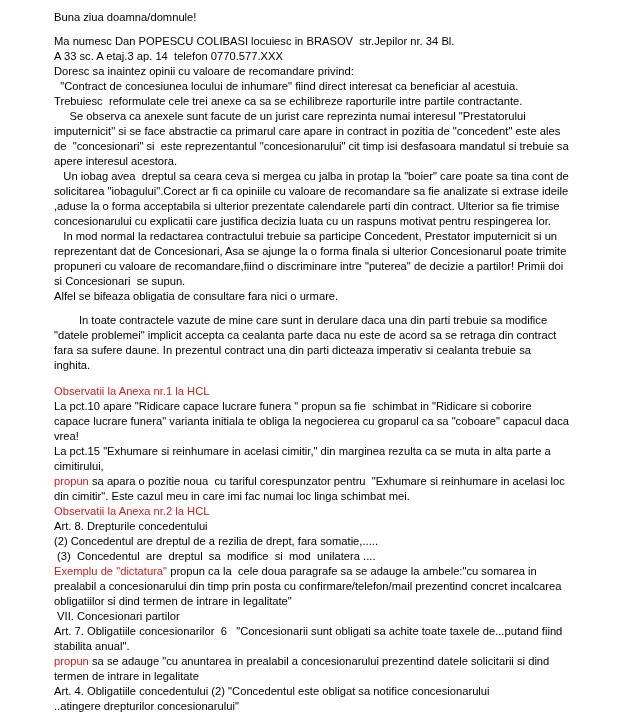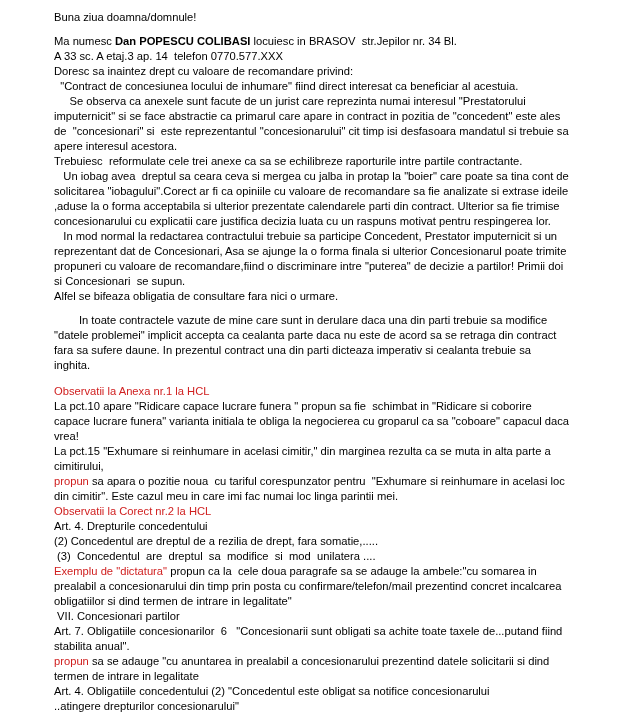--- a/index.html
+++ b/index.html
@@ -25,53 +25,53 @@
     margin: 0;
     padding: 0;
     white-space: pre-wrap;
   }
   .blank {
     height: 9px;
   }
   .gap-med {
     height: 11px;
   }
-  .bold { font-weight: bold; }
+  .bold { font-weight: normal; }
   .red { color: #d02020; }
 </style>
 </head>
 <body>
 
 <div class="page">
 
   <p>Buna ziua doamna/domnule!</p>
   <div class="blank"></div>
 
   <p><span>Ma numesc </span><span class="bold">Dan POPESCU COLIBASI</span><span> locuiesc in BRASOV  str.Jepilor nr. 34 Bl.</span></p>
   <p>A 33 sc. A etaj.3 ap. 14  telefon 0770.577.XXX</p>
-  <p>Doresc sa inaintez drept cu valoare de recomandare privind:</p>
+  <p>Doresc sa inaintez opinii cu valoare de recomandare privind:</p>
 
   <p>  "Contract de concesiunea locului de inhumare" fiind direct interesat ca beneficiar al acestuia.</p>
+  <p>Trebuiesc  reformulate cele trei anexe ca sa se echilibreze raporturile intre partile contractante.</p>
   <p>     Se observa ca anexele sunt facute de un jurist care reprezinta numai interesul "Prestatorului imputernicit" si se face abstractie ca primarul care apare in contract in pozitia de "concedent" este ales de  "concesionari" si  este reprezentantul "concesionarului" cit timp isi desfasoara mandatul si trebuie sa apere interesul acestora.</p>
-  <p>Trebuiesc  reformulate cele trei anexe ca sa se echilibreze raporturile intre partile contractante.</p>
   <p>   Un iobag avea  dreptul sa ceara ceva si mergea cu jalba in protap la "boier" care poate sa tina cont de solicitarea "iobagului".Corect ar fi ca opiniile cu valoare de recomandare sa fie analizate si extrase ideile ,aduse la o forma acceptabila si ulterior prezentate calendarele parti din contract. Ulterior sa fie trimise concesionarului cu explicatii care justifica decizia luata cu un raspuns motivat pentru respingerea lor.</p>
   <p>   In mod normal la redactarea contractului trebuie sa participe Concedent, Prestator imputernicit si un reprezentant dat de Concesionari, Asa se ajunge la o forma finala si ulterior Concesionarul poate trimite propuneri cu valoare de recomandare,fiind o discriminare intre "puterea" de decizie a partilor! Primii doi si Concesionari  se supun.</p>
   <p>Alfel se bifeaza obligatia de consultare fara nici o urmare.</p>
   <div class="blank"></div>
   <p>        In toate contractele vazute de mine care sunt in derulare daca una din parti trebuie sa modifice "datele problemei" implicit accepta ca cealanta parte daca nu este de acord sa se retraga din contract fara sa sufere daune. In prezentul contract una din parti dicteaza imperativ si cealanta trebuie sa inghita.</p>
 
   <div class="gap-med"></div>
 
   <p class="red">Observatii la Anexa nr.1 la HCL</p>
   <p>La pct.10 apare "Ridicare capace lucrare funera " propun sa fie  schimbat in "Ridicare si coborire capace lucrare funera" varianta initiala te obliga la negocierea cu groparul ca sa "coboare" capacul daca vrea!</p>
   <p>La pct.15 "Exhumare si reinhumare in acelasi cimitir," din marginea rezulta ca se muta in alta parte a cimitirului,</p>
-  <p><span class="red">propun</span><span> sa apara o pozitie noua  cu tariful corespunzator pentru  "Exhumare si reinhumare in acelasi loc din cimitir". Este cazul meu in care imi fac numai loc linga parintii mei.</span></p>
+  <p><span class="red">propun</span><span> sa apara o pozitie noua  cu tariful corespunzator pentru  "Exhumare si reinhumare in acelasi loc din cimitir". Este cazul meu in care imi fac numai loc linga schimbat mei.</span></p>
 
-  <p class="red">Observatii la Corect nr.2 la HCL</p>
-  <p>Art. 4. Drepturile concedentului</p>
+  <p class="red">Observatii la Anexa nr.2 la HCL</p>
+  <p>Art. 8. Drepturile concedentului</p>
   <p>(2) Concedentul are dreptul de a rezilia de drept, fara somatie,.....</p>
   <p> (3)  Concedentul  are  dreptul  sa  modifice  si  mod  unilatera ....</p>
 
   <p><span class="red">Exemplu de "dictatura"</span><span> propun ca la  cele doua paragrafe sa se adauge la ambele:"cu somarea in prealabil a concesionarului din timp prin posta cu confirmare/telefon/mail prezentind concret incalcarea obligatiilor si dind termen de intrare in legalitate"</span></p>
 
   <p> VII. Concesionari partilor</p>
   <p>Art. 7. Obligatiile concesionarilor  6   "Concesionarii sunt obligati sa achite toate taxele de...putand fiind stabilita anual".</p>
   <p><span class="red">propun</span><span> sa se adauge "cu anuntarea in prealabil a concesionarului prezentind datele solicitarii si dind termen de intrare in legalitate</span></p>
 
   <p>Art. 4. Obligatiile concedentului (2) "Concedentul este obligat sa notifice concesionarului</p>

